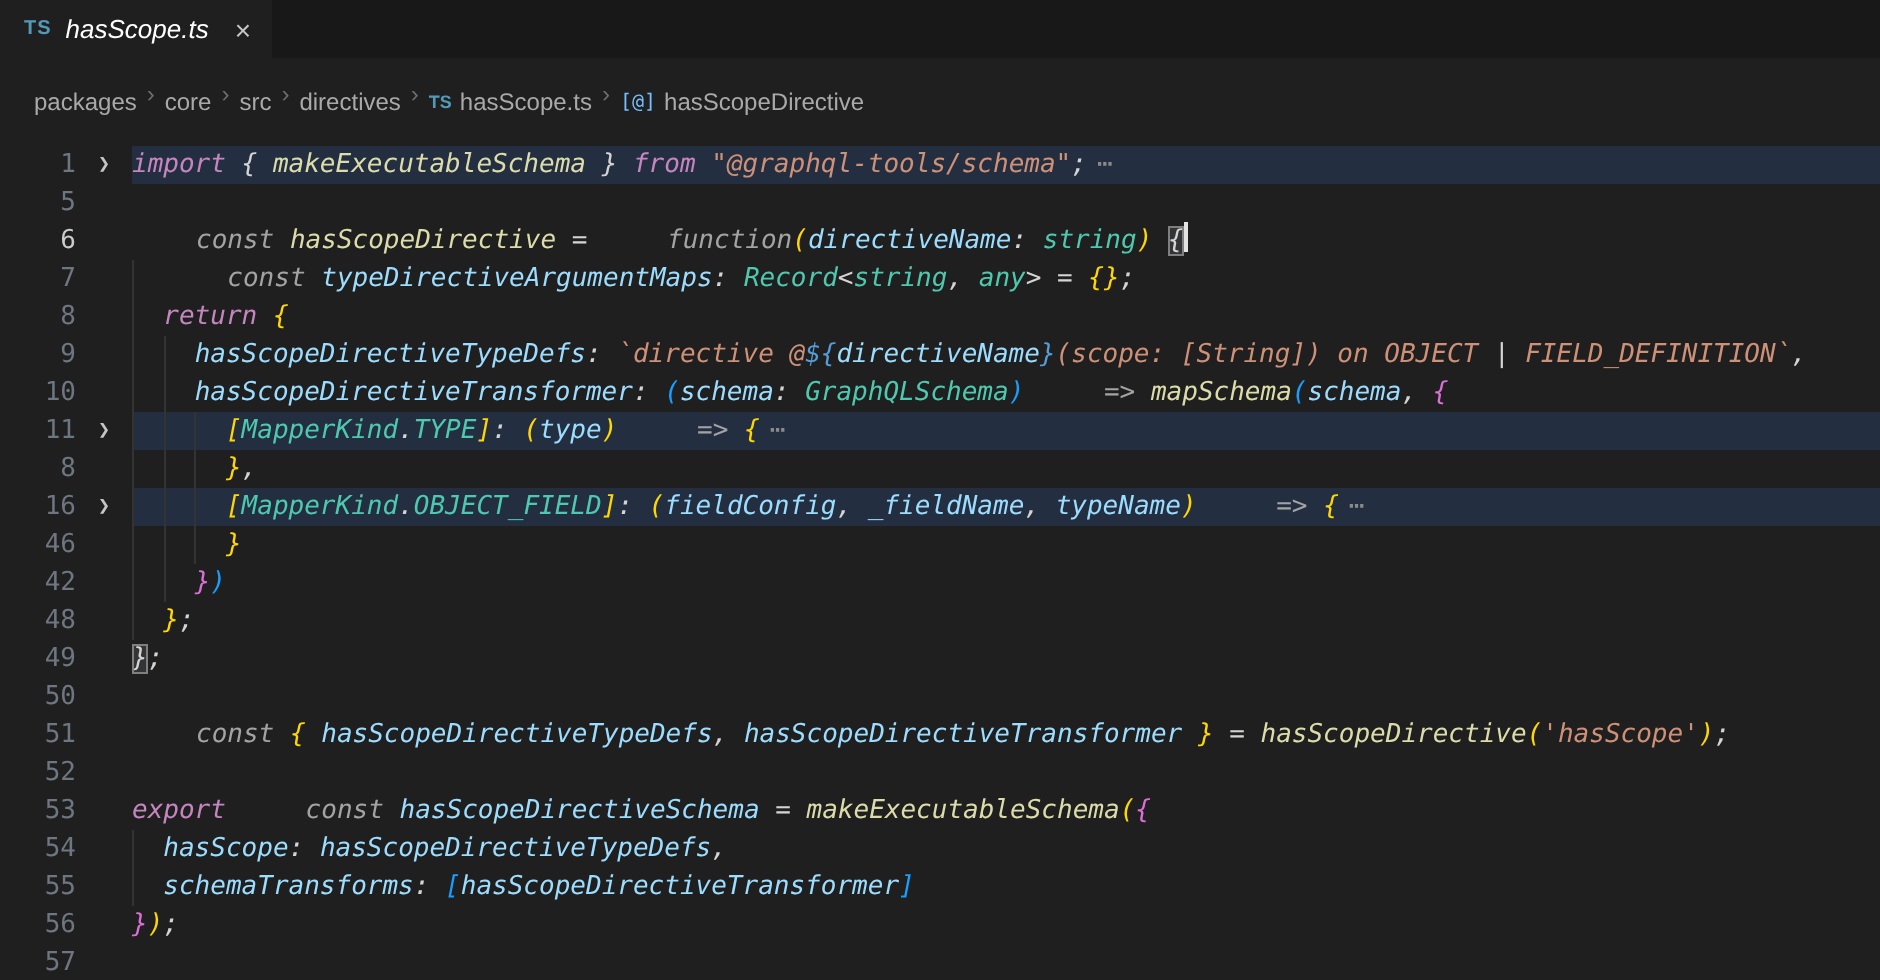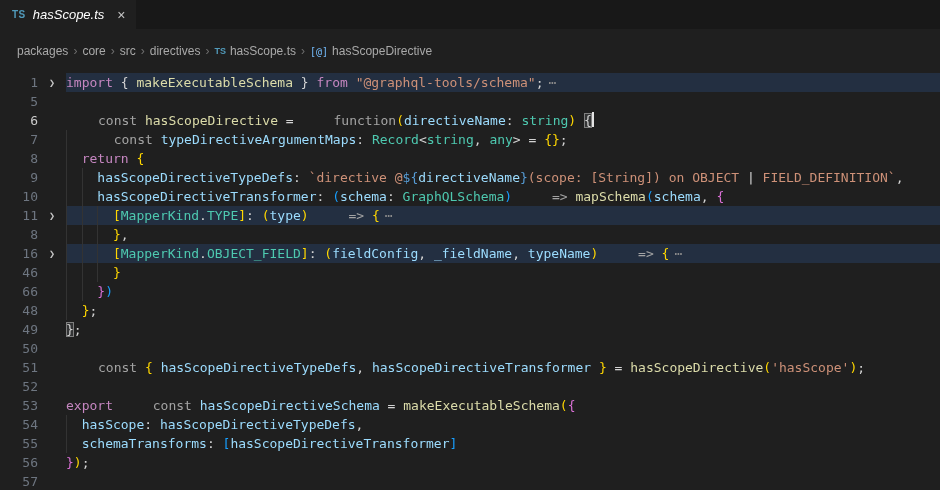--- a/index.html
+++ b/index.html
@@ -7,33 +7,33 @@
   .root{width:940px;height:490px;background:#1f1f1f;display:flex;flex-direction:column;font-family:"Liberation Sans",sans-serif;gap:10px;}
 
   
   .tabbar{height:30px;background:#181818;display:flex;align-items:stretch;flex:0 0 auto;border-bottom:1px solid #1f1f1f;}
   .tab{background:#1f1f1f;display:flex;align-items:center;gap:7px;padding:0 10px 0 12px;min-width:118px;cursor:pointer;}
   .tab .ts-icon{color:#519aba;font-size:10px;font-weight:bold;letter-spacing:0.5px;font-family:"Liberation Sans",sans-serif;}
   .tab .tab-title{color:#ffffff;font-style:italic;font-size:13px;}
   .tab .tab-close{color:#c5c5c5;font-size:14px;margin-left:6px;line-height:1;}
 
   
-  .breadcrumbs{height:22px;display:flex;align-items:center;padding-left:17px;gap:3px;color:#a9a9a9;font-size:12px;flex:0 0 auto;background:#1f1f1f;}
+  .breadcrumbs{height:22px;display:flex;padding-left:17px;gap:3px;color:#a9a9a9;font-size:12px;flex:0 0 auto;background:#1f1f1f;}
   .crumb{display:flex;align-items:center;gap:4px;cursor:pointer;}
   .crumb-sep{color:#6e6e6e;font-size:12px;padding:0 2px;}
   .crumb .ts-icon{color:#519aba;font-size:9px;font-weight:bold;}
   .crumb .sym-icon{color:#75beff;font-size:10px;font-family:"DejaVu Sans Mono",monospace;}
 
   
   .editor{flex:1;overflow:hidden;font-family:"DejaVu Sans Mono","Liberation Mono",monospace;font-size:13px;line-height:19px;padding-top:1px;}
   .line{display:flex;height:19px;white-space:pre;}
   .gut-num{width:38px;text-align:right;color:#6e7681;flex:0 0 auto;user-select:none;cursor:pointer;}
   .gut-num.active{color:#cccccc;}
   .gut-chev{width:28px;flex:0 0 auto;color:#c5c5c5;text-align:center;font-size:10px;line-height:19px;cursor:pointer;}
-  .content{flex:1;position:relative;padding-left:0;cursor:text;}
+  .content{flex:1;position:relative;padding-left:0;cursor:text;font-style:italic;}
   .content.band{background:#232f41;}
   .guide{position:absolute;top:0;bottom:0;width:1px;background:#333333;}
   .tok-kw{color:#c586c0;} .tok-kb{color:#a3a3a3;margin-left:32px;} .tok-ty{color:#4ec9b0;}
   .tok-vb{color:#9cdcfe;} .tok-fn{color:#dcdcaa;} .tok-st{color:#ce9178;}
   .tok-pu{color:#d4d4d4;} .tok-b1{color:#ffd700;} .tok-b2{color:#da70d6;}
   .tok-b3{color:#179fff;} .tok-tp{color:#569cd6;}
   .tok-mb{color:#d4d4d4;outline:1px solid #7f7f7f;outline-offset:-1px;background:rgba(90,93,94,0.35);}
   .fold-ell{color:#8a8a8a;margin-left:5px;cursor:pointer;}
   .cursor{display:inline-block;width:2px;height:15px;background:#e4e4e4;vertical-align:-2px;}
 </style>
@@ -83,21 +83,21 @@
       <div class="line"><div class="gut-num">5</div><div class="gut-chev"></div><div class="content"></div></div>
       <div class="line"><div class="gut-num active">6</div><div class="gut-chev"></div><div class="content"><span class="tok-kb">const</span><span class="tok-pu"> </span><span class="tok-fn">hasScopeDirective</span><span class="tok-pu"> = </span><span class="tok-kb">function</span><span class="tok-b1">(</span><span class="tok-vb">directiveName</span><span class="tok-pu">: </span><span class="tok-ty">string</span><span class="tok-b1">)</span><span class="tok-pu"> </span><span class="tok-mb">{</span><span class="cursor"></span></div></div>
       <div class="line"><div class="gut-num">7</div><div class="gut-chev"></div><div class="content"><span class="guide" style="left: 0px;"></span><span class="tok-pu">  </span><span class="tok-kb">const</span><span class="tok-pu"> </span><span class="tok-vb">typeDirectiveArgumentMaps</span><span class="tok-pu">: </span><span class="tok-ty">Record</span><span class="tok-pu">&lt;</span><span class="tok-ty">string</span><span class="tok-pu">, </span><span class="tok-ty">any</span><span class="tok-pu">&gt; = </span><span class="tok-b1">{}</span><span class="tok-pu">;</span></div></div>
       <div class="line"><div class="gut-num">8</div><div class="gut-chev"></div><div class="content"><span class="guide" style="left: 0px;"></span><span class="tok-pu">  </span><span class="tok-kw">return</span><span class="tok-pu"> </span><span class="tok-b1">{</span></div></div>
       <div class="line"><div class="gut-num">9</div><div class="gut-chev"></div><div class="content"><span class="guide" style="left: 0px;"></span><span class="guide" style="left: 15.6px;"></span><span class="tok-pu">    </span><span class="tok-vb">hasScopeDirectiveTypeDefs</span><span class="tok-pu">: </span><span class="tok-st">`directive @</span><span class="tok-tp">${</span><span class="tok-vb">directiveName</span><span class="tok-tp">}</span><span class="tok-st">(scope: [String]) on OBJECT </span><span class="tok-pu">|</span><span class="tok-st"> FIELD_DEFINITION`</span><span class="tok-pu">,</span></div></div>
       <div class="line"><div class="gut-num">10</div><div class="gut-chev"></div><div class="content"><span class="guide" style="left: 0px;"></span><span class="guide" style="left: 15.6px;"></span><span class="tok-pu">    </span><span class="tok-vb">hasScopeDirectiveTransformer</span><span class="tok-pu">: </span><span class="tok-b3">(</span><span class="tok-vb">schema</span><span class="tok-pu">: </span><span class="tok-ty">GraphQLSchema</span><span class="tok-b3">)</span><span class="tok-kb"> =&gt; </span><span class="tok-fn">mapSchema</span><span class="tok-b3">(</span><span class="tok-vb">schema</span><span class="tok-pu">, </span><span class="tok-b2">{</span></div></div>
       <div class="line"><div class="gut-num">11</div><div class="gut-chev">❯</div><div class="content band"><span class="guide" style="left: 0px;"></span><span class="guide" style="left: 15.6px;"></span><span class="guide" style="left: 31.2px;"></span><span class="tok-pu">      </span><span class="tok-b1">[</span><span class="tok-ty">MapperKind</span><span class="tok-pu">.</span><span class="tok-ty">TYPE</span><span class="tok-b1">]</span><span class="tok-pu">: </span><span class="tok-b1">(</span><span class="tok-vb">type</span><span class="tok-b1">)</span><span class="tok-kb"> =&gt; </span><span class="tok-b1">{</span><span class="fold-ell">⋯</span></div></div>
       <div class="line"><div class="gut-num">8</div><div class="gut-chev"></div><div class="content"><span class="guide" style="left: 0px;"></span><span class="guide" style="left: 15.6px;"></span><span class="guide" style="left: 31.2px;"></span><span class="tok-pu">      </span><span class="tok-b1">}</span><span class="tok-pu">,</span></div></div>
       <div class="line"><div class="gut-num">16</div><div class="gut-chev">❯</div><div class="content band"><span class="guide" style="left: 0px;"></span><span class="guide" style="left: 15.6px;"></span><span class="guide" style="left: 31.2px;"></span><span class="tok-pu">      </span><span class="tok-b1">[</span><span class="tok-ty">MapperKind</span><span class="tok-pu">.</span><span class="tok-ty">OBJECT_FIELD</span><span class="tok-b1">]</span><span class="tok-pu">: </span><span class="tok-b1">(</span><span class="tok-vb">fieldConfig</span><span class="tok-pu">, </span><span class="tok-vb">_fieldName</span><span class="tok-pu">, </span><span class="tok-vb">typeName</span><span class="tok-b1">)</span><span class="tok-kb"> =&gt; </span><span class="tok-b1">{</span><span class="fold-ell">⋯</span></div></div>
       <div class="line"><div class="gut-num">46</div><div class="gut-chev"></div><div class="content"><span class="guide" style="left: 0px;"></span><span class="guide" style="left: 15.6px;"></span><span class="guide" style="left: 31.2px;"></span><span class="tok-pu">      </span><span class="tok-b1">}</span></div></div>
-      <div class="line"><div class="gut-num">66</div><div class="gut-chev"></div><div class="content"><span class="guide" style="left: 0px;"></span><span class="guide" style="left: 15.6px;"></span><span class="tok-pu">    </span><span class="tok-b2">}</span><span class="tok-b3">)</span></div></div>
+      <div class="line"><div class="gut-num">42</div><div class="gut-chev"></div><div class="content"><span class="guide" style="left: 0px;"></span><span class="guide" style="left: 15.6px;"></span><span class="tok-pu">    </span><span class="tok-b2">}</span><span class="tok-b3">)</span></div></div>
       <div class="line"><div class="gut-num">48</div><div class="gut-chev"></div><div class="content"><span class="guide" style="left: 0px;"></span><span class="tok-pu">  </span><span class="tok-b1">}</span><span class="tok-pu">;</span></div></div>
       <div class="line"><div class="gut-num">49</div><div class="gut-chev"></div><div class="content"><span class="tok-mb">}</span><span class="tok-pu">;</span></div></div>
       <div class="line"><div class="gut-num">50</div><div class="gut-chev"></div><div class="content"></div></div>
       <div class="line"><div class="gut-num">51</div><div class="gut-chev"></div><div class="content"><span class="tok-kb">const</span><span class="tok-pu"> </span><span class="tok-b1">{</span><span class="tok-pu"> </span><span class="tok-vb">hasScopeDirectiveTypeDefs</span><span class="tok-pu">, </span><span class="tok-vb">hasScopeDirectiveTransformer</span><span class="tok-pu"> </span><span class="tok-b1">}</span><span class="tok-pu"> = </span><span class="tok-fn">hasScopeDirective</span><span class="tok-b1">(</span><span class="tok-st">'hasScope'</span><span class="tok-b1">)</span><span class="tok-pu">;</span></div></div>
       <div class="line"><div class="gut-num">52</div><div class="gut-chev"></div><div class="content"></div></div>
       <div class="line"><div class="gut-num">53</div><div class="gut-chev"></div><div class="content"><span class="tok-kw">export</span><span class="tok-pu"> </span><span class="tok-kb">const</span><span class="tok-pu"> </span><span class="tok-vb">hasScopeDirectiveSchema</span><span class="tok-pu"> = </span><span class="tok-fn">makeExecutableSchema</span><span class="tok-b1">(</span><span class="tok-b2">{</span></div></div>
       <div class="line"><div class="gut-num">54</div><div class="gut-chev"></div><div class="content"><span class="guide" style="left: 0px;"></span><span class="tok-pu">  </span><span class="tok-vb">hasScope</span><span class="tok-pu">: </span><span class="tok-vb">hasScopeDirectiveTypeDefs</span><span class="tok-pu">,</span></div></div>
       <div class="line"><div class="gut-num">55</div><div class="gut-chev"></div><div class="content"><span class="guide" style="left: 0px;"></span><span class="tok-pu">  </span><span class="tok-vb">schemaTransforms</span><span class="tok-pu">: </span><span class="tok-b3">[</span><span class="tok-vb">hasScopeDirectiveTransformer</span><span class="tok-b3">]</span></div></div>
       <div class="line"><div class="gut-num">56</div><div class="gut-chev"></div><div class="content"><span class="tok-b2">}</span><span class="tok-b1">)</span><span class="tok-pu">;</span></div></div>
       <div class="line"><div class="gut-num">57</div><div class="gut-chev"></div><div class="content"></div></div>

